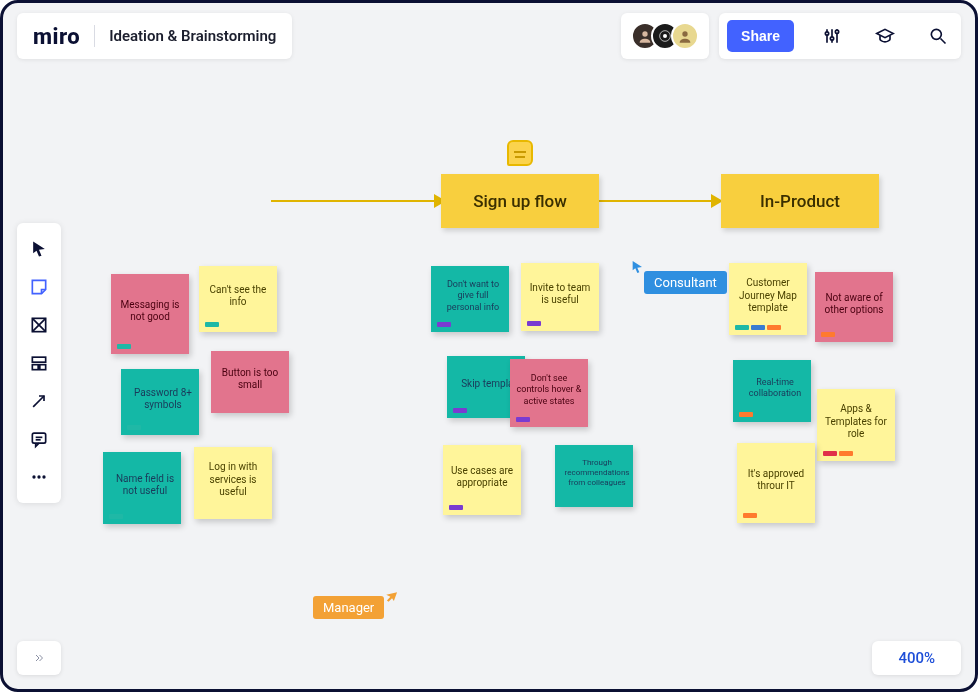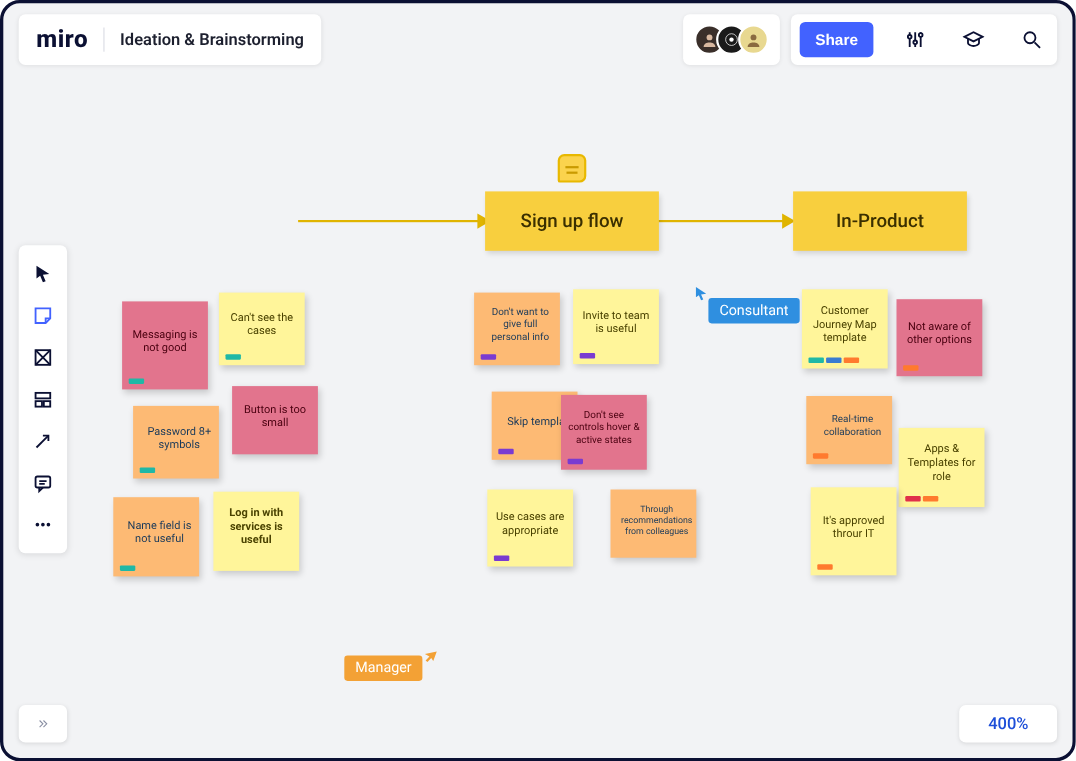--- a/index.html
+++ b/index.html
@@ -81,21 +81,21 @@
     content:""; position:absolute; width:10px; height:2px; background:#c99a00; top:14px;
   }
 
   .note {
     position:absolute; width:78px; padding:8px 6px 14px 6px;
     font-size:10px; line-height:1.25; text-align:center;
     box-shadow: 2px 3px 6px rgba(0,0,0,0.18);
     display:flex; flex-direction:column; justify-content:center; align-items:center;
   }
   .note.yellow { background:#fff59a; color:#4a4200; }
-  .note.blue   { background:#fdba74; color:#1a3a5a;padding-left:12px; }
+  .note.blue   { background:#14b8a6; color:#1a3a5a;padding-left:12px; }
   .note.pink   { background:#e2748d; color:#4a0010; }
   .tags { position:absolute; bottom:5px; left:6px; display:flex; gap:2px; }
   .tag { width:14px; height:5px; border-radius:1px; }
   .tag.teal   { background:#1fb8a6; }
   .tag.purple { background:#7a3bd1; }
   .tag.orange { background:#ff7a2e; }
   .tag.red    { background:#e0304a; }
   .tag.blue   { background:#3a7cd1; }
 
   .cursor-label {
@@ -236,41 +236,41 @@
 
   <div class="comment-badge" style="left:504px; top:137px;"></div>
 
   <div class="note pink" style="left:108px; top:271px; height:80px;">
     <span>Messaging is not good</span>
     <div class="tags">
         <span class="tag teal"></span>
       </div>
   </div>
   <div class="note yellow" style="left:196px; top:263px; height:66px;">
-    <span>Can't see the cases</span>
+    <span>Can't see the info</span>
     <div class="tags">
         <span class="tag teal"></span>
       </div>
   </div>
   <div class="note pink" style="left:208px; top:348px; height:62px;">
     <span>Button is too small</span>
   </div>
   <div class="note blue" style="left:118px; top:366px; height:66px;">
     <span>Password 8+ symbols</span>
     <div class="tags">
         <span class="tag teal"></span>
       </div>
   </div>
   <div class="note blue" style="left:100px; top:449px; height:72px;">
     <span>Name field is not useful</span>
     <div class="tags">
         <span class="tag teal"></span>
       </div>
   </div>
-  <div class="note yellow" style="left:191px; top:444px; height:72px;font-weight:bold;">
+  <div class="note yellow" style="left:191px; top:444px; height:72px;">
     <span>Log in with services is useful</span>
   </div>
 
   <div class="note blue" style="left:428px; top:263px; height:66px; font-size:9px;">
     <span>Don't want to give full personal info</span>
     <div class="tags">
         <span class="tag purple"></span>
       </div>
   </div>
   <div class="note yellow" style="left:518px; top:260px; height:68px;">

